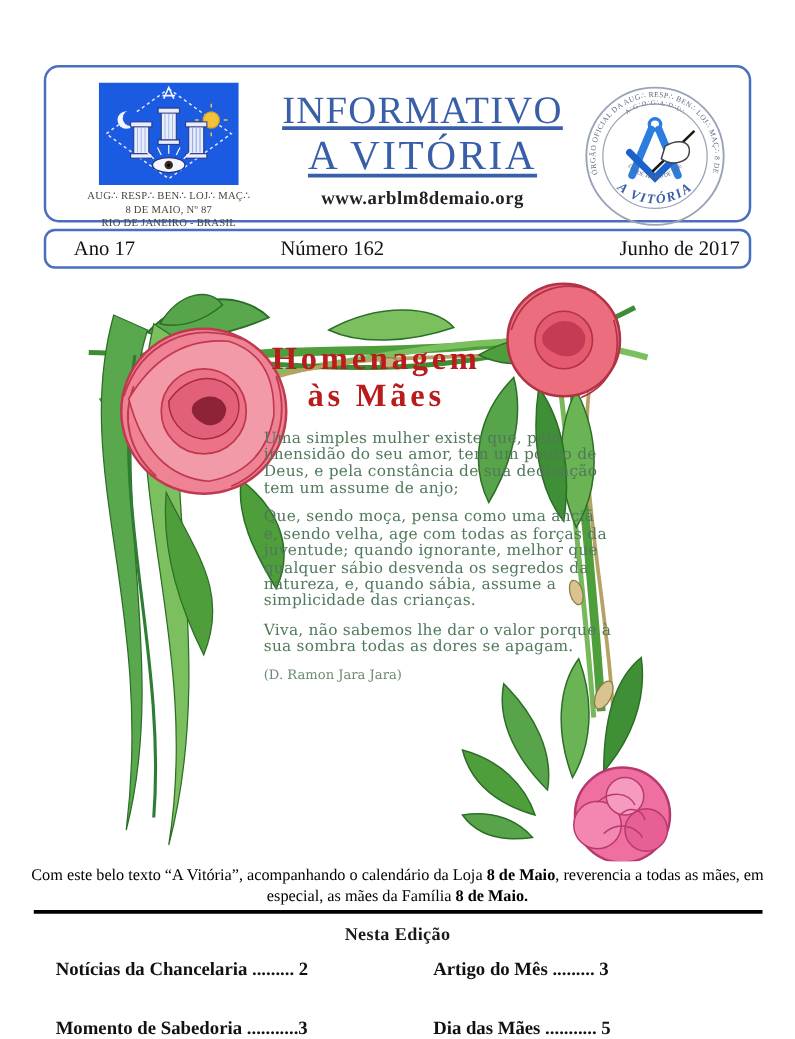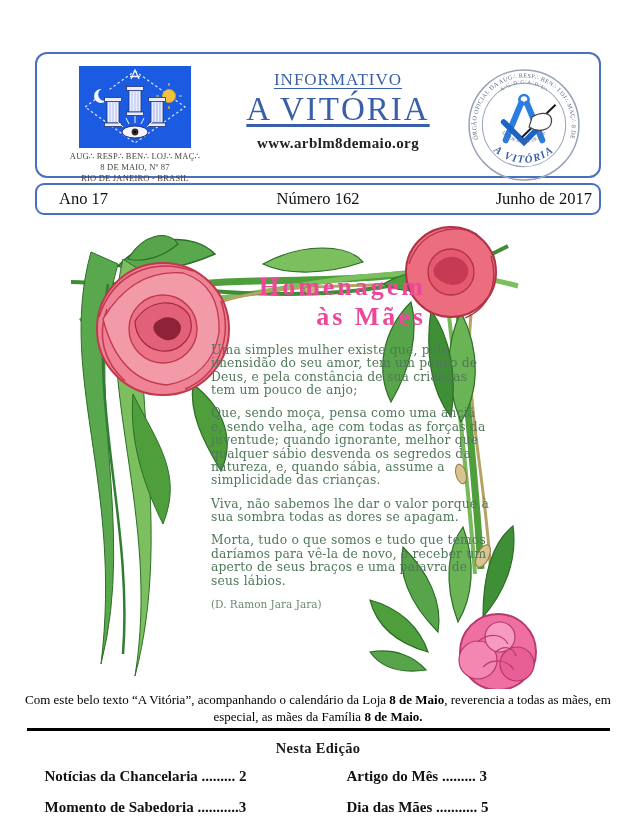--- a/index.html
+++ b/index.html
@@ -13,64 +13,64 @@
   
   .header-box {
     width:566px; height:126px; margin:52px auto 0;
     border:2px solid #4a6fc0; border-radius:12px;
     display:flex; align-items:flex-start; padding:10px 10px 4px 22px;
   }
   .logo-col { width:152px; text-align:center; }
   .logo-col svg { display:block; margin:2px auto 0; }
   .logo-caption { font-size:8.5px; line-height:1.3; color:#4a453c; letter-spacing:0.2px; margin-top:3px; white-space:nowrap; }
   .title-col { flex:1; text-align:center; padding-top:6px; }
-  .masthead-1 { font-size:17px; color:#3a5fa9; letter-spacing:1px; text-decoration:underline; text-underline-offset:3px; }
+  .masthead-1 { font-size:31px; color:#3a5fa9; letter-spacing:1px; text-decoration:underline; text-underline-offset:3px; }
   .masthead-2 { font-size:33px; color:#3a5fa9; letter-spacing:2px; text-decoration:underline; text-underline-offset:4px; margin-top:1px; }
   .website { font-size:15px; font-weight:bold; color:#222222; margin-top:7px; letter-spacing:0.4px; }
   .seal-col { width:124px; padding-top:2px; }
 
   
   .issue-bar {
     width:566px; height:32px; margin:5px auto 0;
     border:2px solid #4a6fc0; border-radius:9px;
     display:grid; grid-template-columns:1fr 1fr 1fr; align-items:center;
     font-size:16.5px; color:#111;
   }
   .issue-year { padding-left:22px; }
-  .issue-number { text-align:center; }
+  .issue-number { }
   .issue-date { padding-left:84px; white-space:nowrap; }
 
   
   .figure { position:relative; width:510px; height:465px; margin:9px auto 0; }
   .figure > svg.art { position:absolute; left:0; top:0; z-index:0; }
   .art-text { position:absolute; left:148px; top:48px; width:280px; z-index:1; }
   .poem-title {
-    width:250px; margin:0 0 12px -35px; text-align:right;
-    font-weight:bold; color:#ec4899; font-size:26px; letter-spacing:3px; line-height:1.15;
+    width:250px; margin:0 0 12px -35px; text-align:center;
+    font-weight:bold; color:#b91c1c; font-size:26px; letter-spacing:3px; line-height:1.15;
   }
   .poem-body p {
     font-family:"DejaVu Serif", serif;
     font-size:12.3px; line-height:1.09; letter-spacing:0.2px;
     color:#50795a; margin:0 0 10px 0; text-align:left;
   }
   .attribution { font-family:"DejaVu Serif", serif; font-size:10.5px; color:#6d8b72; margin-top:1px; }
 
   
   .lead {
     width:590px; margin:3px auto 0; text-align:center;
     font-size:13px; line-height:1.3; color:#000;
   }
   .lead .b { font-weight:bold; }
   .lead-rule { width:583px; margin:2px auto 0; border-top:3.5px solid #000; }
 
   
   .toc-heading { margin-top:9px; text-align:center; font-weight:bold; font-size:14.5px; letter-spacing:0.3px; }
   .toc-grid {
     width:575px; margin:11px auto 0; padding-left:14px;
-    display:grid; grid-template-columns:302px 1fr; row-gap:14px;
+    display:grid; grid-template-columns:302px 1fr; row-gap:30px;
     font-weight:bold; font-size:15px; color:#111;
   }
   .toc-item { white-space:nowrap; }
 </style>
 </head>
 <body>
 
 <div class="page">
 
   <div class="header-box">
@@ -230,24 +230,23 @@
         <path d="M-20,-10 C-10,-20 5,-18 10,-8 M-15,15 C-5,5 10,8 16,18 M-2,0 C6,-8 16,-4 18,4" stroke="#b73a6e" fill="none" stroke-width="1.2"></path>
       </g>
     </svg>
 
     <div class="art-text">
       <div class="poem-title">
         <div>Homenagem</div>
         <div>às Mães</div>
       </div>
       <div class="poem-body">
-        <p>Uma simples mulher existe que, pela imensidão do seu amor, tem um pouco de Deus, e pela constância de sua crianças tem um pouco de anjo;</p>
+        <p>Uma simples mulher existe que, pela imensidão do seu amor, tem um pouco de Deus, e pela constância de sua dedicação tem um assume de anjo;</p>
         <p>Que, sendo moça, pensa como uma anciã e, sendo velha, age com todas as forças da juventude; quando ignorante, melhor que qualquer sábio desvenda os segredos da natureza, e, quando sábia, assume a simplicidade das crianças.</p>
         <p>Viva, não sabemos lhe dar o valor porque à sua sombra todas as dores se apagam.</p>
-        <p>Morta, tudo o que somos e tudo que temos daríamos para vê-la de novo, e receber um aperto de seus braços e uma palavra de seus lábios.</p>
       </div>
       <div class="attribution">(D. Ramon Jara Jara)</div>
     </div>
   </div>
 
   <div class="lead"><span>Com este belo texto “A Vitória”, acompanhando o calendário da Loja </span><span class="b">8 de Maio</span><span>, reverencia a todas as mães, em especial, as mães da Família </span><span class="b">8 de Maio.</span></div>
   <div class="lead-rule"></div>
 
   <div class="toc-heading">Nesta Edição</div>
   <div class="toc-grid">

